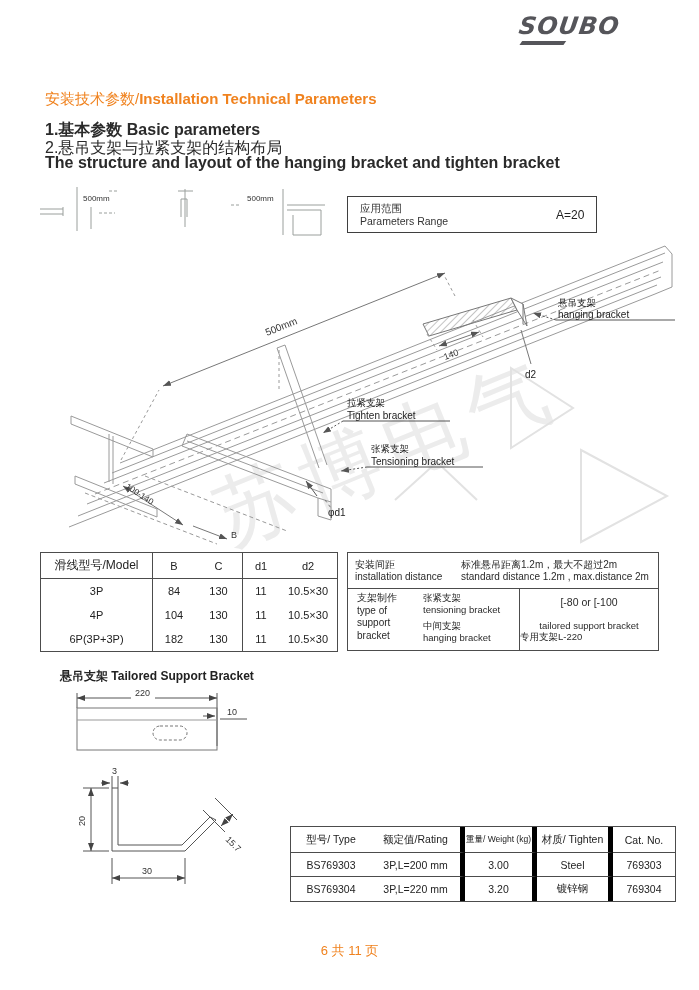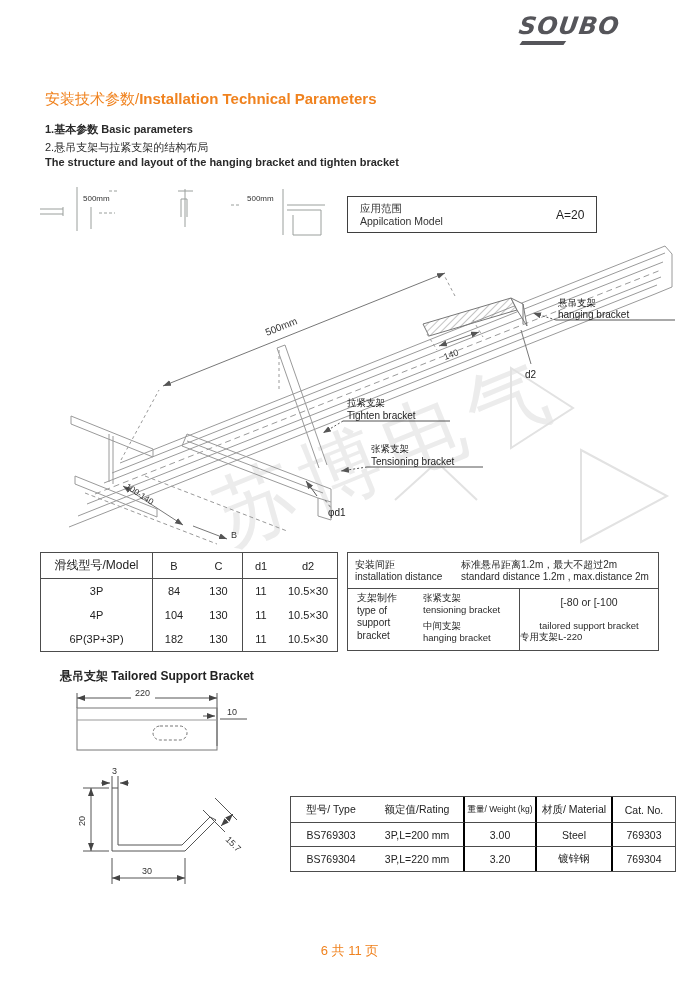--- a/index.html
+++ b/index.html
@@ -9,21 +9,21 @@
   #logo{position:absolute;left:519px;top:12px;width:132px;height:32px;}
   #logo .txt{display:inline-block;font-family:"DejaVu Sans",sans-serif;font-style:italic;
              font-weight:bold;font-size:24px;letter-spacing:1px;color:#55555a;transform:skewX(-8deg);}
   #logo .ul{position:absolute;left:2px;top:29px;width:44px;height:3.5px;background:#55555a;transform:skewX(-35deg);}
   
   #title{position:absolute;left:45px;top:90px;font-size:15px;white-space:nowrap;}
   #title .zh{color:#F0821E;font-weight:400;}
   #title .sl{color:#F0821E;font-weight:400;}
   #title .en{color:#F0821E;font-weight:700;}
   
-  #intro{position:absolute;left:45px;top:122px;font-size:11px;line-height:15px;color:#2a2a2a;}
+  #intro{position:absolute;left:45px;top:122px;font-size:16px;line-height:15px;color:#2a2a2a;}
   #intro .l1{font-weight:600;margin-bottom:3px;}
   #intro .l2{font-weight:400;}
   #intro .l3{font-weight:700;}
   
   #appbox{position:absolute;left:347px;top:196px;width:250px;height:37px;border:1.5px solid #3f3f3f;
           display:flex;align-items:center;box-sizing:border-box;}
   #appbox .c1{padding-left:12px;font-size:10.5px;line-height:13px;color:#333;}
   #appbox .val{position:absolute;left:208px;font-size:12px;color:#222;}
   
   svg{position:absolute;}
@@ -47,26 +47,26 @@
   #itable .r2 .c1{width:66px;padding-left:9px;padding-top:3px;line-height:12.5px;}
   #itable .r2 .c2{width:96px;padding-top:3px;line-height:12px;font-size:9.5px;}
   #itable .r2 .c2 .grp{margin-bottom:4px;}
   #itable .r2 .c3{flex:1;border-left:1px solid #4c4c4c;font-size:9.5px;text-align:center;}
   #itable .r2 .c3 .b1{font-size:10.5px;margin-top:7px;}
   #itable .r2 .c3 .b2{margin-top:12px;}
   #itable .r2 .c3 .b3{text-align:left;padding-right:10px;}
   
   #bheading{position:absolute;left:60px;top:668px;font-size:12px;font-weight:700;color:#222;z-index:2;}
   
-  #stable{position:absolute;left:290px;top:796px;display:grid;
+  #stable{position:absolute;left:290px;top:826px;display:grid;
           grid-template-columns:80px 94px 72px 76px 62px;grid-template-rows:26px 24px 24px;
           border:1.2px solid #4c4c4c;font-size:10.5px;color:#222;z-index:2;background:#fff;}
   #stable div{display:flex;align-items:center;justify-content:center;}
   #stable .hb{border-bottom:1px solid #4c4c4c;}
-  #stable .v{border-right:2px solid #000000;}
+  #stable .v{border-right:5px solid #000000;}
   #stable .small{font-size:8.5px;}
   
   #footer{position:absolute;left:0;top:942px;width:699px;text-align:center;
           color:#F0821E;font-size:13px;z-index:2;}
   text{font-family:"Liberation Sans","DejaVu Sans",sans-serif;}
 </style>
 </head>
 <body>
 
 <div id="page">
@@ -102,21 +102,21 @@
       <line x1="248" y1="6" x2="248" y2="52"></line>
       <path d="M252,22 H290 M252,27 H286 M286,27 V52 M258,52 H286 M258,32 V52"></path>
     </g>
     <text x="48" y="18" font-size="8" fill="#333">500mm</text>
     <text x="212" y="18" font-size="8" fill="#333">500mm</text>
   </svg>
 
   <div id="appbox">
     <div class="c1">
       <div>应用范围</div>
-      <div>Appilcation Model</div>
+      <div>Parameters Range</div>
     </div>
     <div class="val">A=20</div>
   </div>
 
   <svg style="left:25px;top:238px;z-index:1;" width="655" height="332" viewBox="0 0 655 332">
     <defs>
       <marker id="ah" markerWidth="9" markerHeight="7" refX="8" refY="3" orient="auto-start-reverse">
         <path d="M0,0 L8,3 L0,6 Z" fill="#555"></path>
       </marker>
       <pattern id="hatch" width="5" height="5" patternUnits="userSpaceOnUse" patternTransform="rotate(45)">
@@ -323,21 +323,21 @@
     <text x="77" y="86" font-size="9" fill="#333">3</text>
     <text transform="translate(50,138) rotate(-90)" font-size="9" fill="#333">20</text>
     <text x="107" y="186" font-size="9" fill="#333">30</text>
     <text transform="translate(190,152) rotate(45)" font-size="9" fill="#333">15.7</text>
   </svg>
 
   <div id="stable">
     <div class="hb">型号/ Type</div>
     <div class="hb v">额定值/Rating</div>
     <div class="hb v small">重量/ Weight (kg)</div>
-    <div class="hb v">材质/ Material</div>
+    <div class="hb v">材质/ Tighten</div>
     <div class="hb">Cat. No.</div>
 
     <div class="hb">BS769303</div>
     <div class="hb v">3P,L=200 mm</div>
     <div class="hb v">3.00</div>
     <div class="hb v">Steel</div>
     <div class="hb">769303</div>
 
     <div>BS769304</div>
     <div class="v">3P,L=220 mm</div>

